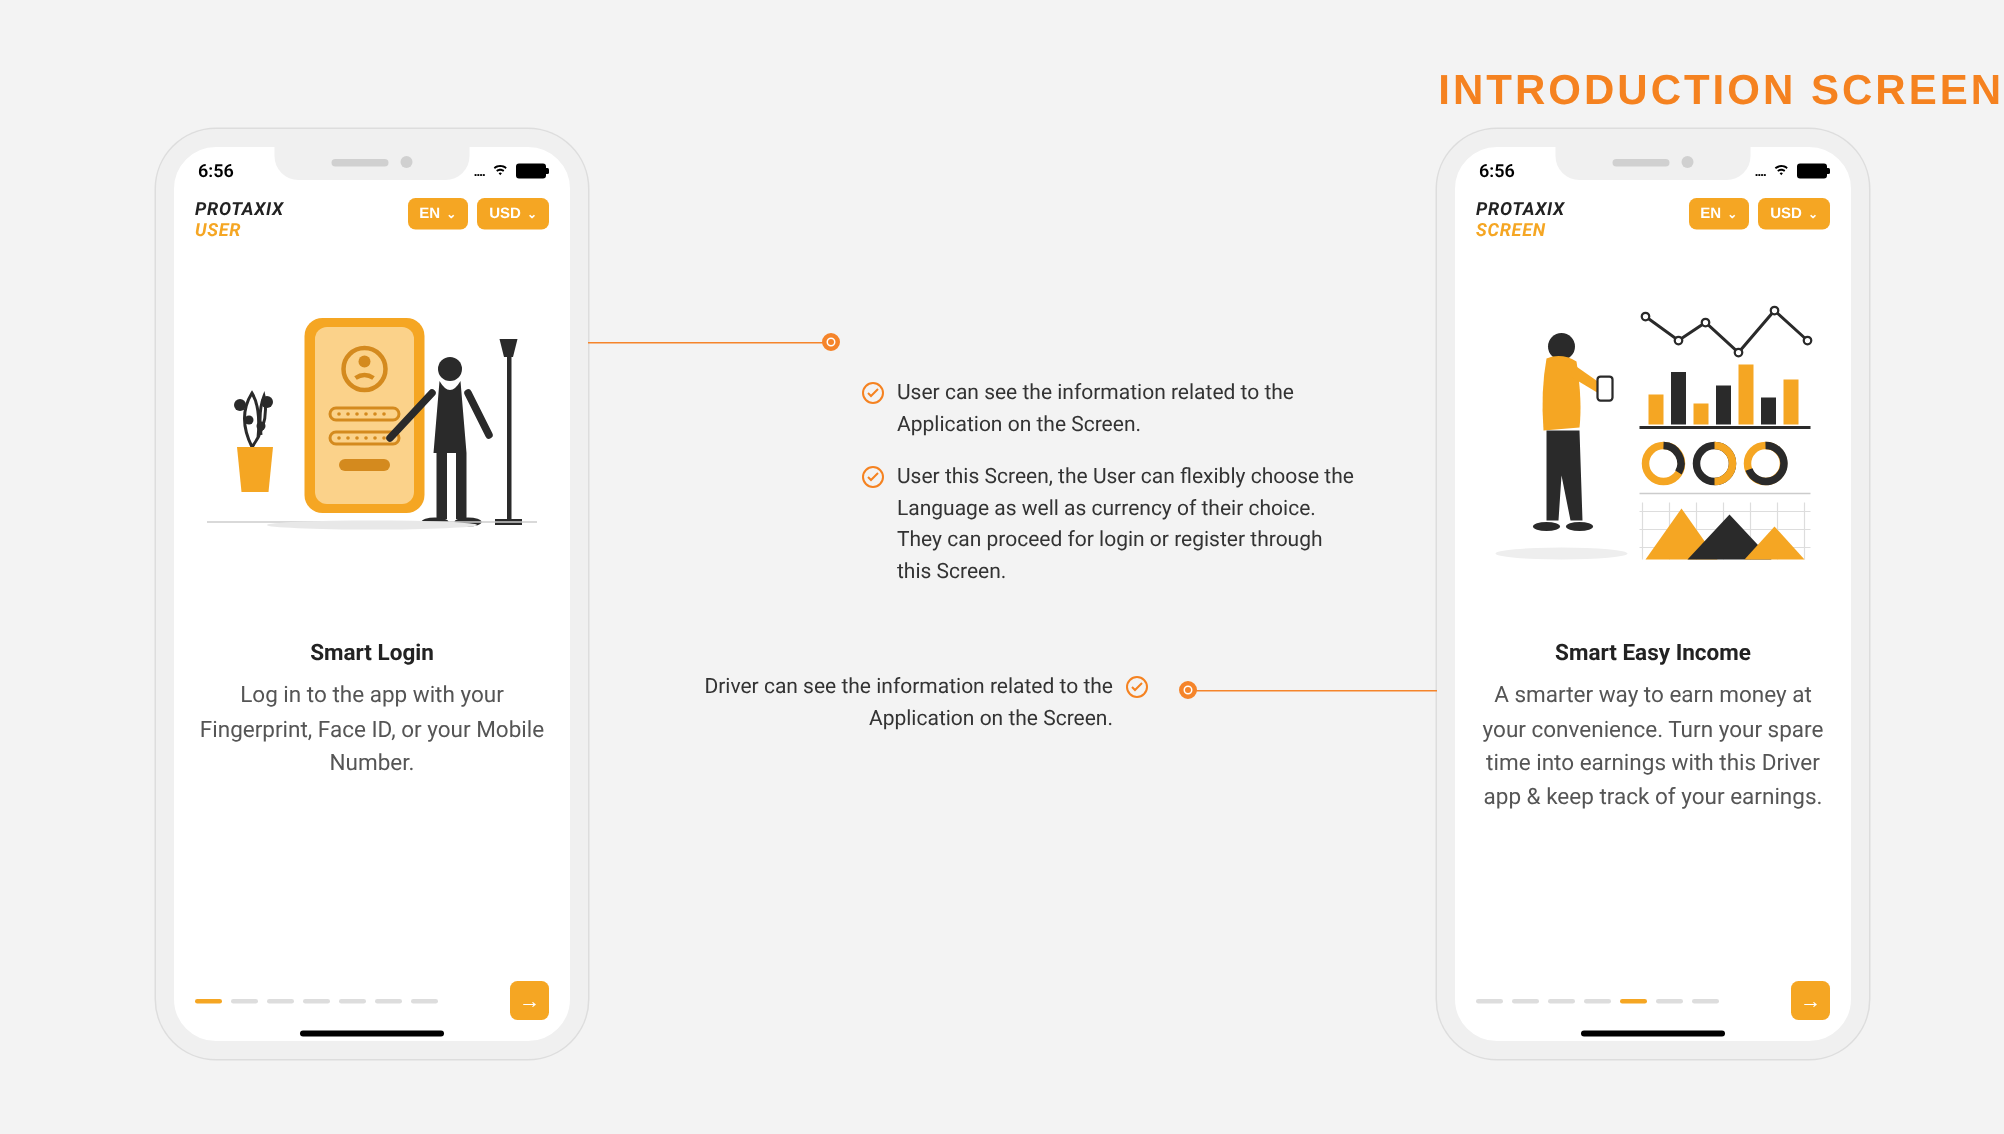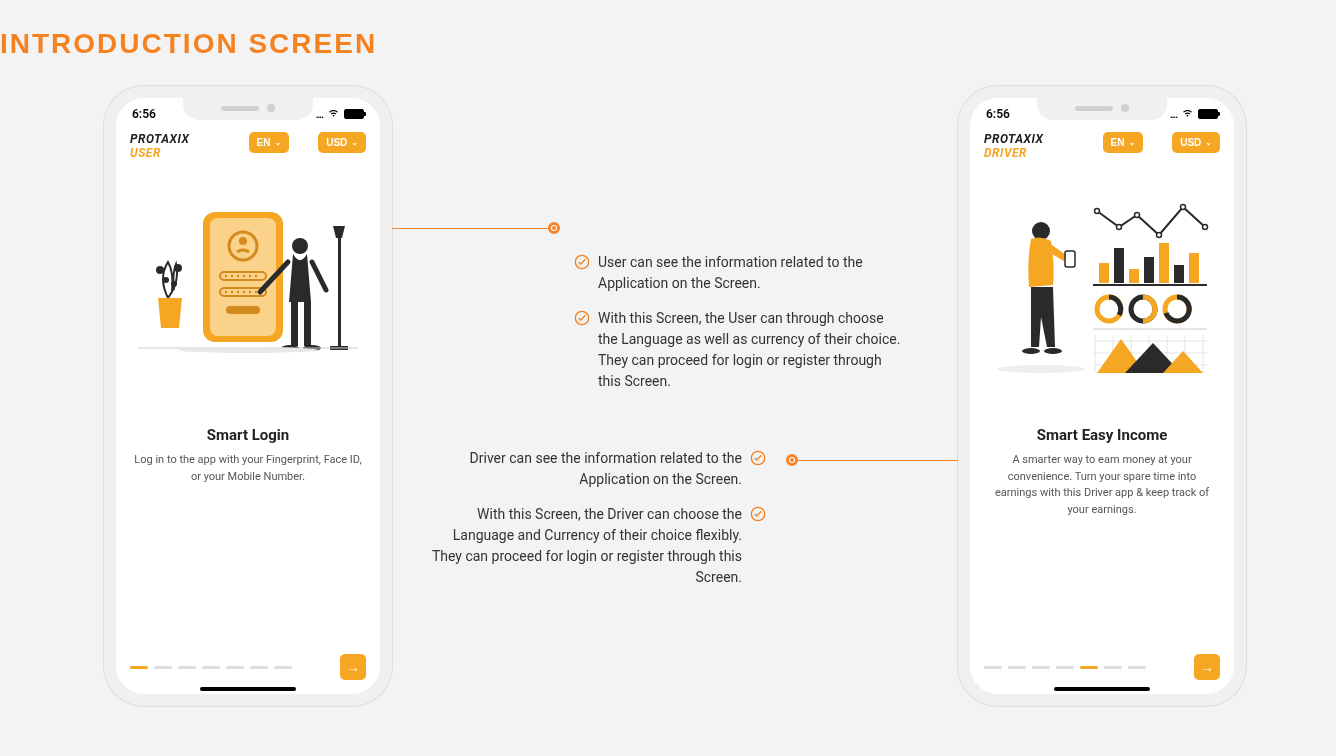--- a/index.html
+++ b/index.html
@@ -5,26 +5,26 @@
 * { margin: 0; padding: 0; box-sizing: border-box; }
 body {
   background: #f3f3f3;
   font-family: -apple-system, BlinkMacSystemFont, 'Segoe UI', Roboto, sans-serif;
   width: 1336px;
   height: 756px;
   position: relative;
   overflow: hidden;
 }
 .page-title {
-  text-align: left;
+  text-align: right;
   color: #f58220;
   font-size: 28px;
   font-weight: 700;
   letter-spacing: 2px;
-  padding-top: 28px;
+  padding-top: 44px;
   font-family: 'Segoe UI', Arial, sans-serif;
 }
 
 
 .phone {
   position: absolute;
   width: 288px;
   height: 620px;
   background: #fff;
   border: 12px solid #f0f0f0;
@@ -85,21 +85,20 @@
   color: #fff;
   border: none;
   border-radius: 5px;
   font-size: 10px;
   font-weight: 600;
   padding: 5px 8px;
   display: flex;
   align-items: center;
   gap: 4px;
   cursor: pointer;
-  margin-left: 23px;
 }
 .selector-btn .chev { font-size: 8px; }
 
 
 .illus {
   height: 220px;
   margin: 18px 14px 0;
   display: flex;
   align-items: center;
   justify-content: center;
@@ -108,21 +107,21 @@
 
 .content-title {
   text-align: center;
   font-size: 15px;
   font-weight: 700;
   color: #222;
   margin-top: 28px;
 }
 .content-desc {
   text-align: center;
-  font-size: 11px;
+  font-size: 15px;
   color: #555;
   padding: 8px 16px 0;
   line-height: 1.5;
 }
 
 
 .phone-footer {
   position: absolute;
   bottom: 14px;
   left: 14px;
@@ -314,21 +313,21 @@
         <svg viewBox="0 0 24 24" fill="#000">
             <path d="M12 20l-2-2.5c1.2-1 2.8-1 4 0L12 20zm-5-6c2.8-2.5 7.2-2.5 10 0l-1.5 1.8c-2-1.7-5-1.7-7 0L7 14zm-3-3.5c4.4-4 11.6-4 16 0l-1.5 1.8c-3.6-3.2-9.4-3.2-13 0L4 10.5z"></path>
           </svg>
       </span>
       <span class="battery"></span>
     </div>
   </div>
   <div class="app-header">
     <div class="brand">
       <div class="brand-name">PROTAXIX</div>
-      <div class="brand-role">DRIVER</div>
+      <div class="brand-role">SCREEN</div>
     </div>
     <div class="selectors">
       <button class="selector-btn">
         <span>EN</span>
           <span class="chev">⌄</span>
       </button>
       <button class="selector-btn">
         <span>USD</span>
           <span class="chev">⌄</span>
       </button>
@@ -423,36 +422,27 @@
     </span>
     <span>User can see the information related to the Application on the Screen.</span>
   </div>
   <div class="info-item">
     <span class="check-icon">
       <svg viewBox="0 0 24 24">
           <circle cx="12" cy="12" r="10" fill="none" stroke="#f58220" stroke-width="2"></circle>
           <path d="M7 12 l3 3 l7 -7" stroke="#f58220" stroke-width="2" fill="none"></path>
         </svg>
     </span>
-    <span>With this Screen, the User can through choose the Language as well as currency of their choice. They can proceed for login or register through this Screen.</span>
+    <span>User this Screen, the User can flexibly choose the Language as well as currency of their choice. They can proceed for login or register through this Screen.</span>
   </div>
 </div>
 
 <div class="info-block" style="left:426px; top:448px; width:340px;">
   <div class="info-item rtl">
     <span class="check-icon">
       <svg viewBox="0 0 24 24">
           <circle cx="12" cy="12" r="10" fill="none" stroke="#f58220" stroke-width="2"></circle>
           <path d="M7 12 l3 3 l7 -7" stroke="#f58220" stroke-width="2" fill="none"></path>
         </svg>
     </span>
     <span>Driver can see the information related to the Application on the Screen.</span>
   </div>
-  <div class="info-item rtl">
-    <span class="check-icon">
-      <svg viewBox="0 0 24 24">
-          <circle cx="12" cy="12" r="10" fill="none" stroke="#f58220" stroke-width="2"></circle>
-          <path d="M7 12 l3 3 l7 -7" stroke="#f58220" stroke-width="2" fill="none"></path>
-        </svg>
-    </span>
-    <span>With this Screen, the Driver can choose the Language and Currency of their choice flexibly. They can proceed for login or register through this Screen.</span>
-  </div>
 </div>
 
 </body></html>

